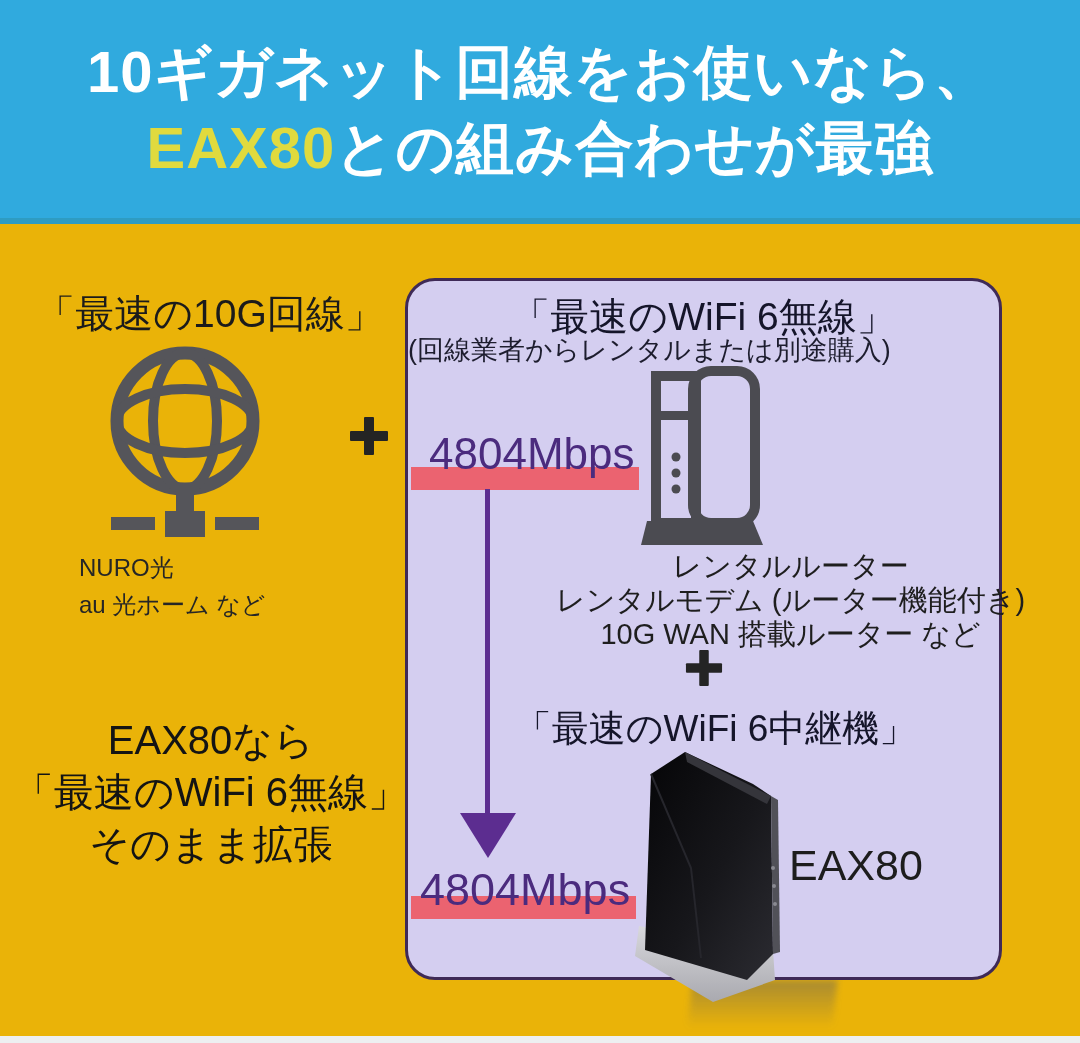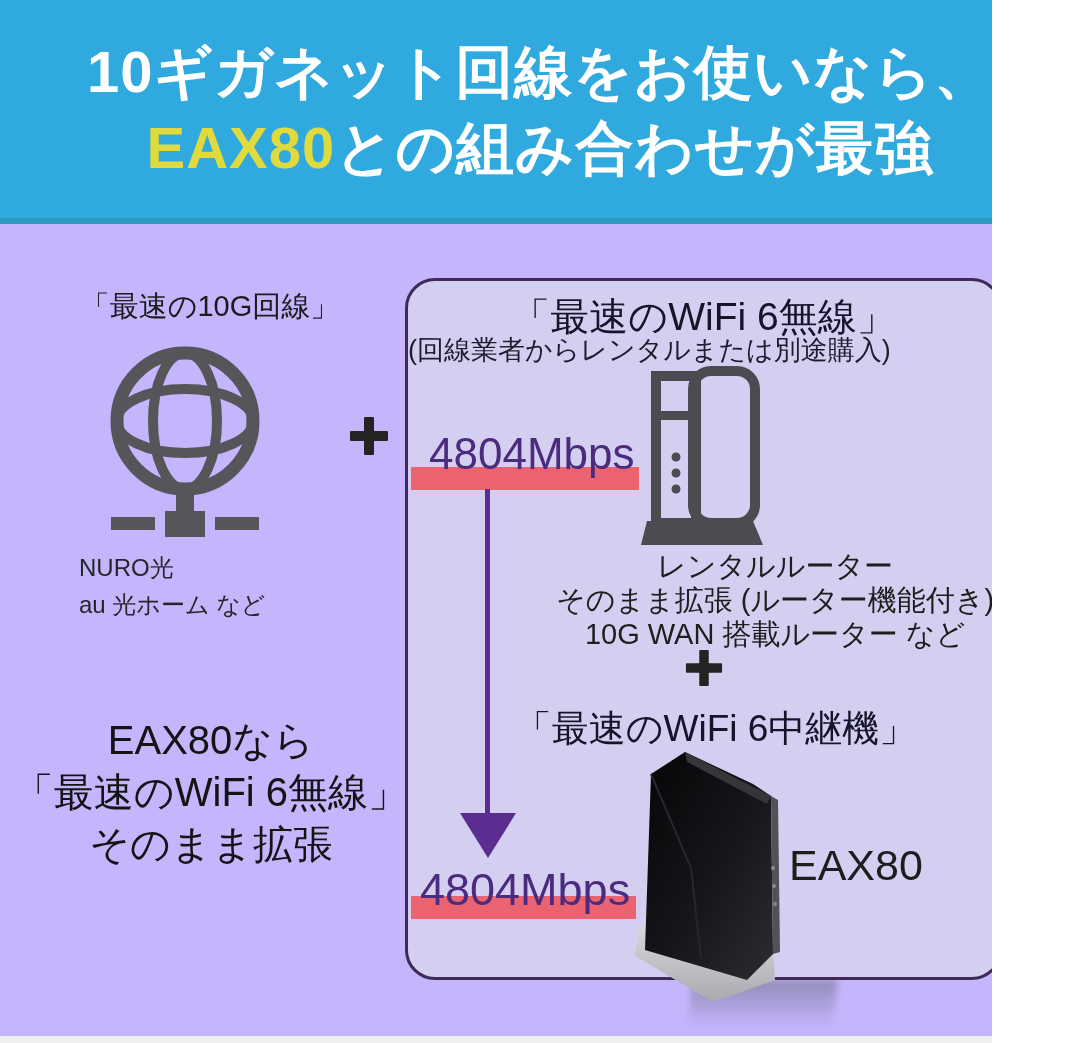--- a/index.html
+++ b/index.html
@@ -1,36 +1,36 @@
 <!DOCTYPE html>
 <html><head>
 <meta charset="utf-8">
 <style>
   html,body{margin:0;padding:0;background:#ffffff;}
   .canvas{
-    position:relative;width:992px;height:1043px;overflow:hidden;background:#c4b5fd;
+    position:relative;width:1080px;height:1043px;overflow:hidden;background:#eab308;
     font-family:"Liberation Sans","DejaVu Sans",sans-serif;
     text-decoration:underline;
   }
   
   .header{
     position:absolute;left:0;top:0;width:1080px;height:224px;
     background:#30aade;border-bottom:6px solid #2e9cc2;
     display:flex;flex-direction:column;justify-content:center;align-items:center;
     padding-top:2px;box-sizing:border-box;
   }
   .header .hline{
     font-size:58px;font-weight:bold;color:#ffffff;line-height:76px;
     letter-spacing:1px;white-space:nowrap;
   }
   .header .hl-yellow{color:#e0da3e;}
   
   .left-title{
     position:absolute;left:20px;top:287px;width:380px;text-align:center;
-    font-size:29px;color:#1b1b1b;white-space:nowrap;
+    font-size:39px;color:#1b1b1b;white-space:nowrap;
   }
   .globe{position:absolute;left:105px;top:341px;}
   .providers{
     position:absolute;left:79px;top:549px;font-size:24px;line-height:37px;color:#262626;
   }
   .plus-left{position:absolute;left:349px;top:416px;}
   .summary{
     position:absolute;left:12px;top:714px;width:398px;text-align:center;
     font-size:40px;line-height:52px;color:#141414;white-space:nowrap;
   }
@@ -146,21 +146,21 @@
     </svg>
 
     <div class="speed1-bar"></div>
     <div class="speed1-txt">4804Mbps</div>
 
     <div class="vline"></div>
     <div class="arrow-head"></div>
 
     <div class="modem-notes">
       <div>レンタルルーター</div>
-      <div>そのまま拡張 (ルーター機能付き)</div>
+      <div>レンタルモデム (ルーター機能付き)</div>
       <div>10G WAN 搭載ルーター など</div>
     </div>
 
     <svg class="plus-box plus-glyph" width="38" height="38" viewBox="0 0 40 40">
       <rect x="15" y="1" width="10" height="38" rx="1"></rect>
       <rect x="1" y="15" width="38" height="10" rx="1"></rect>
     </svg>
 
     <div class="box-title2">「最速のWiFi 6中継機」</div>
 

